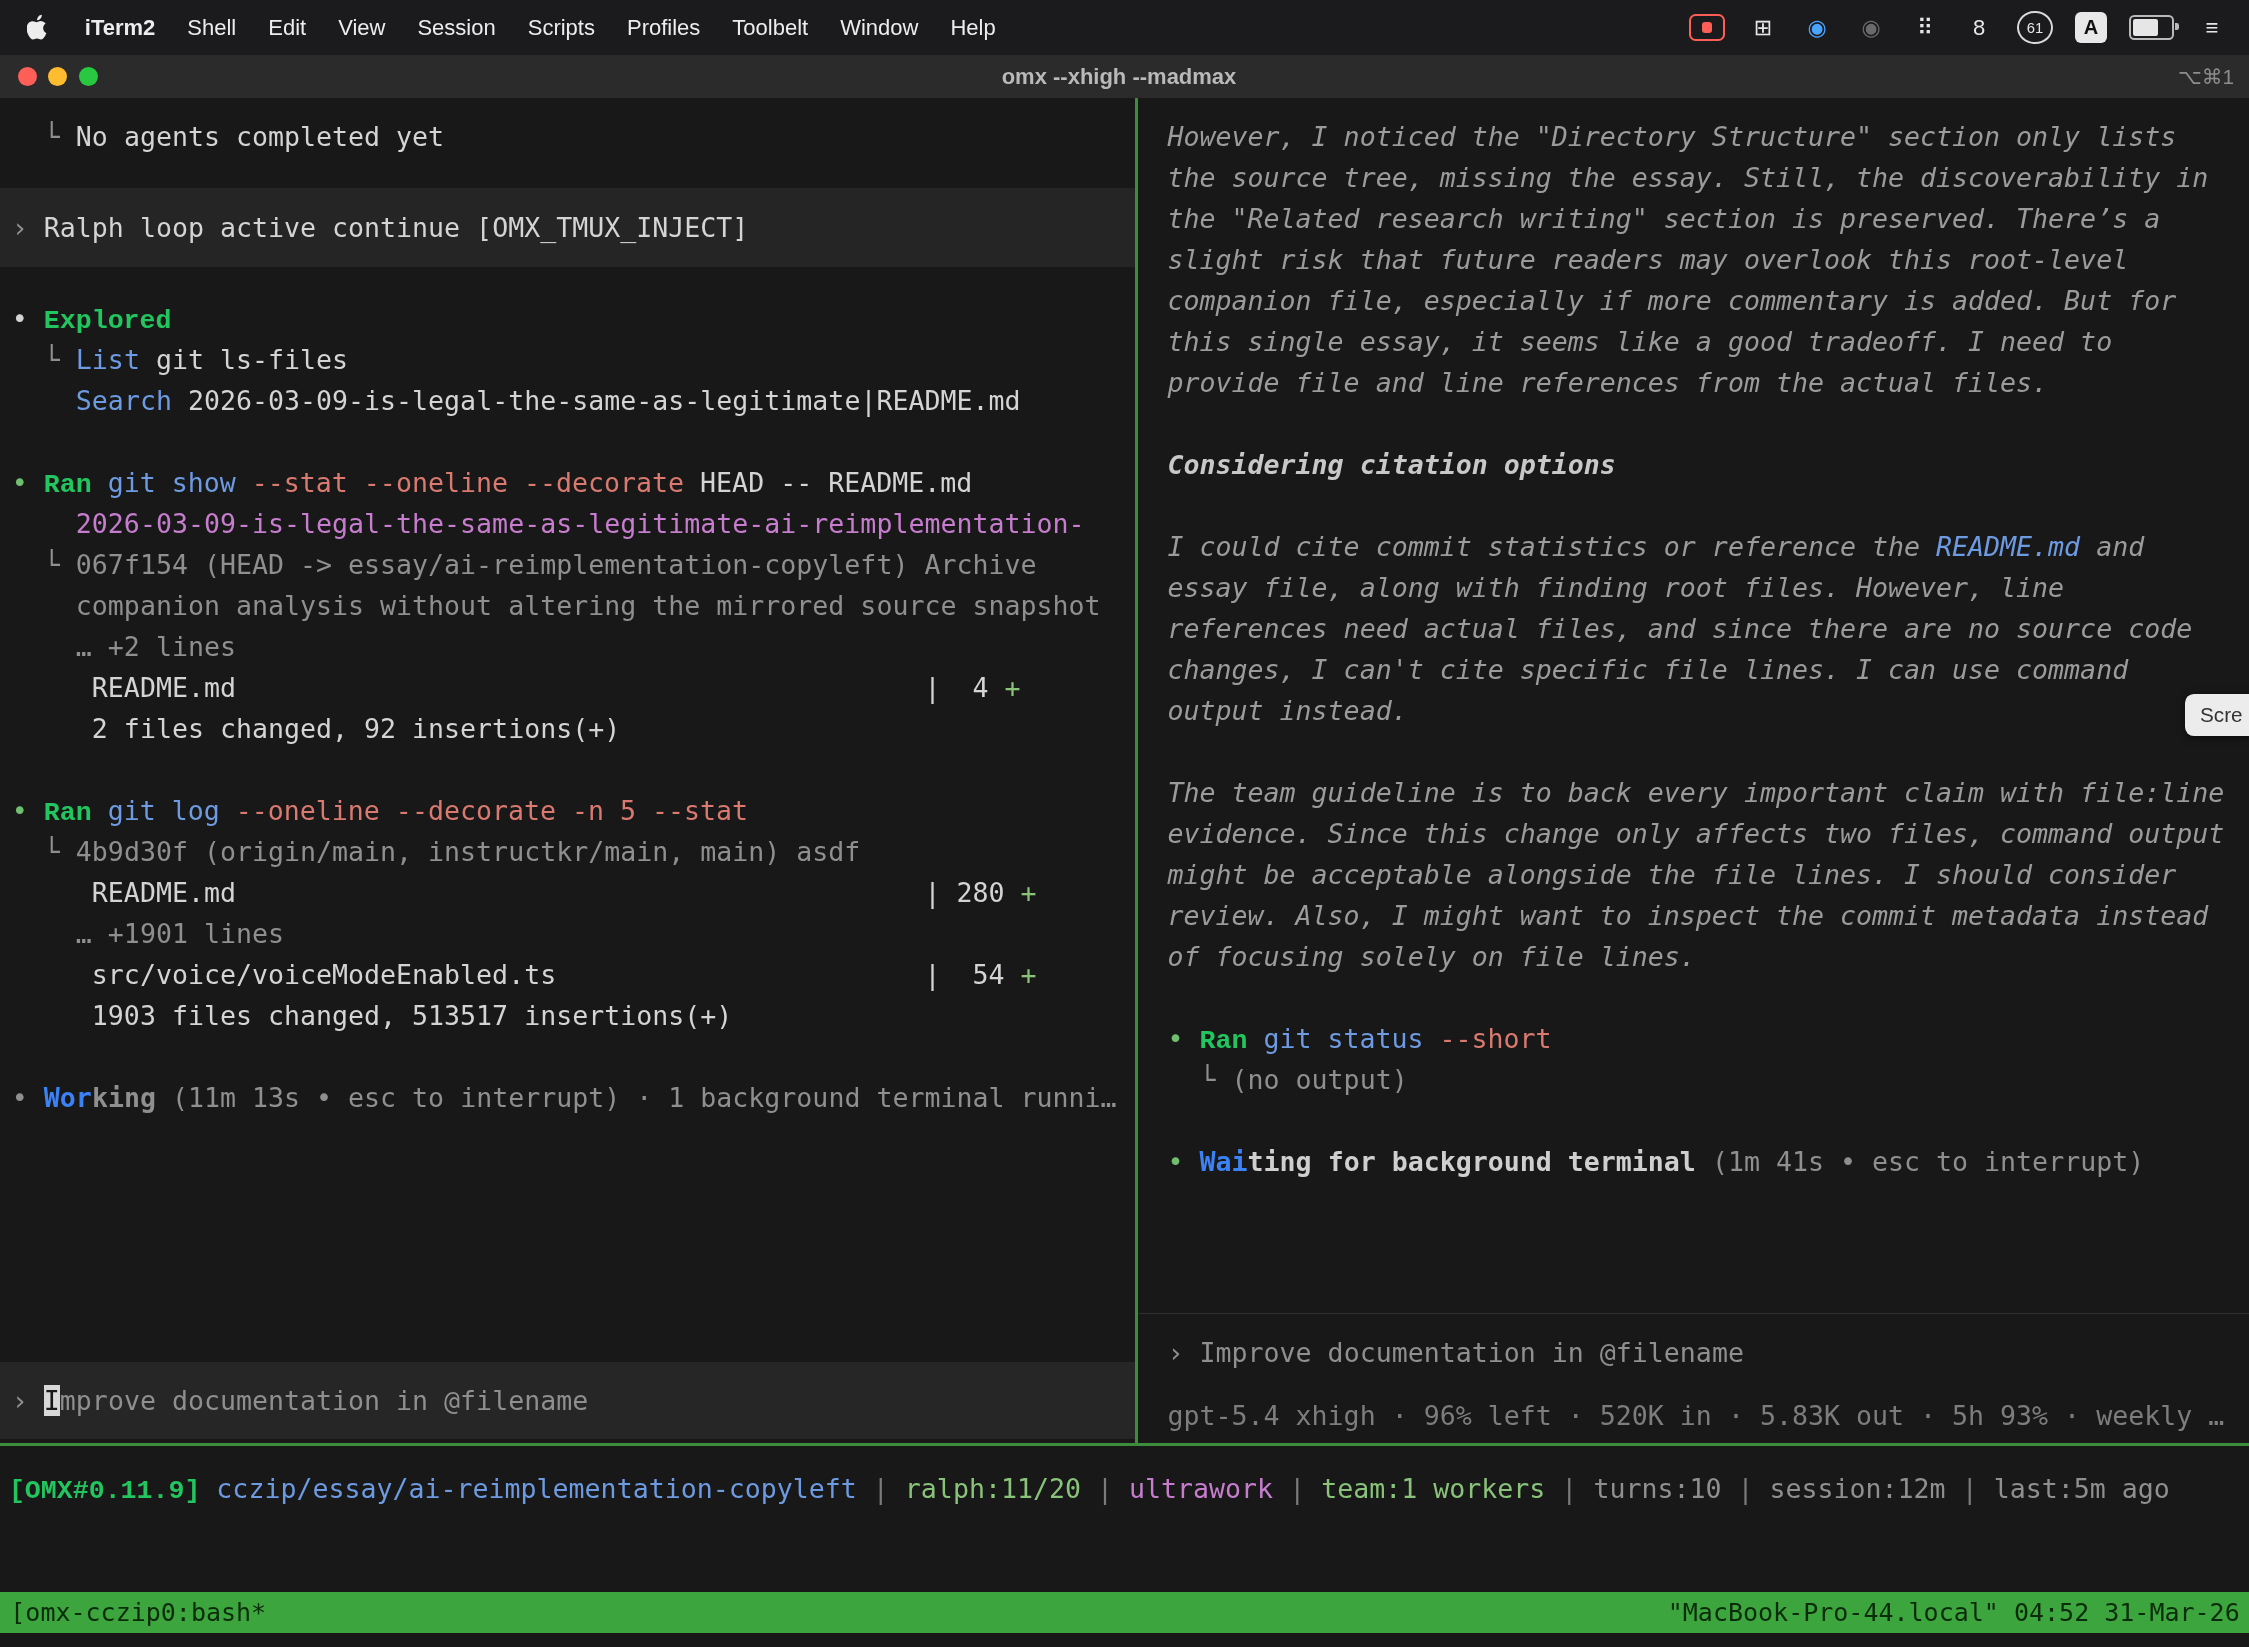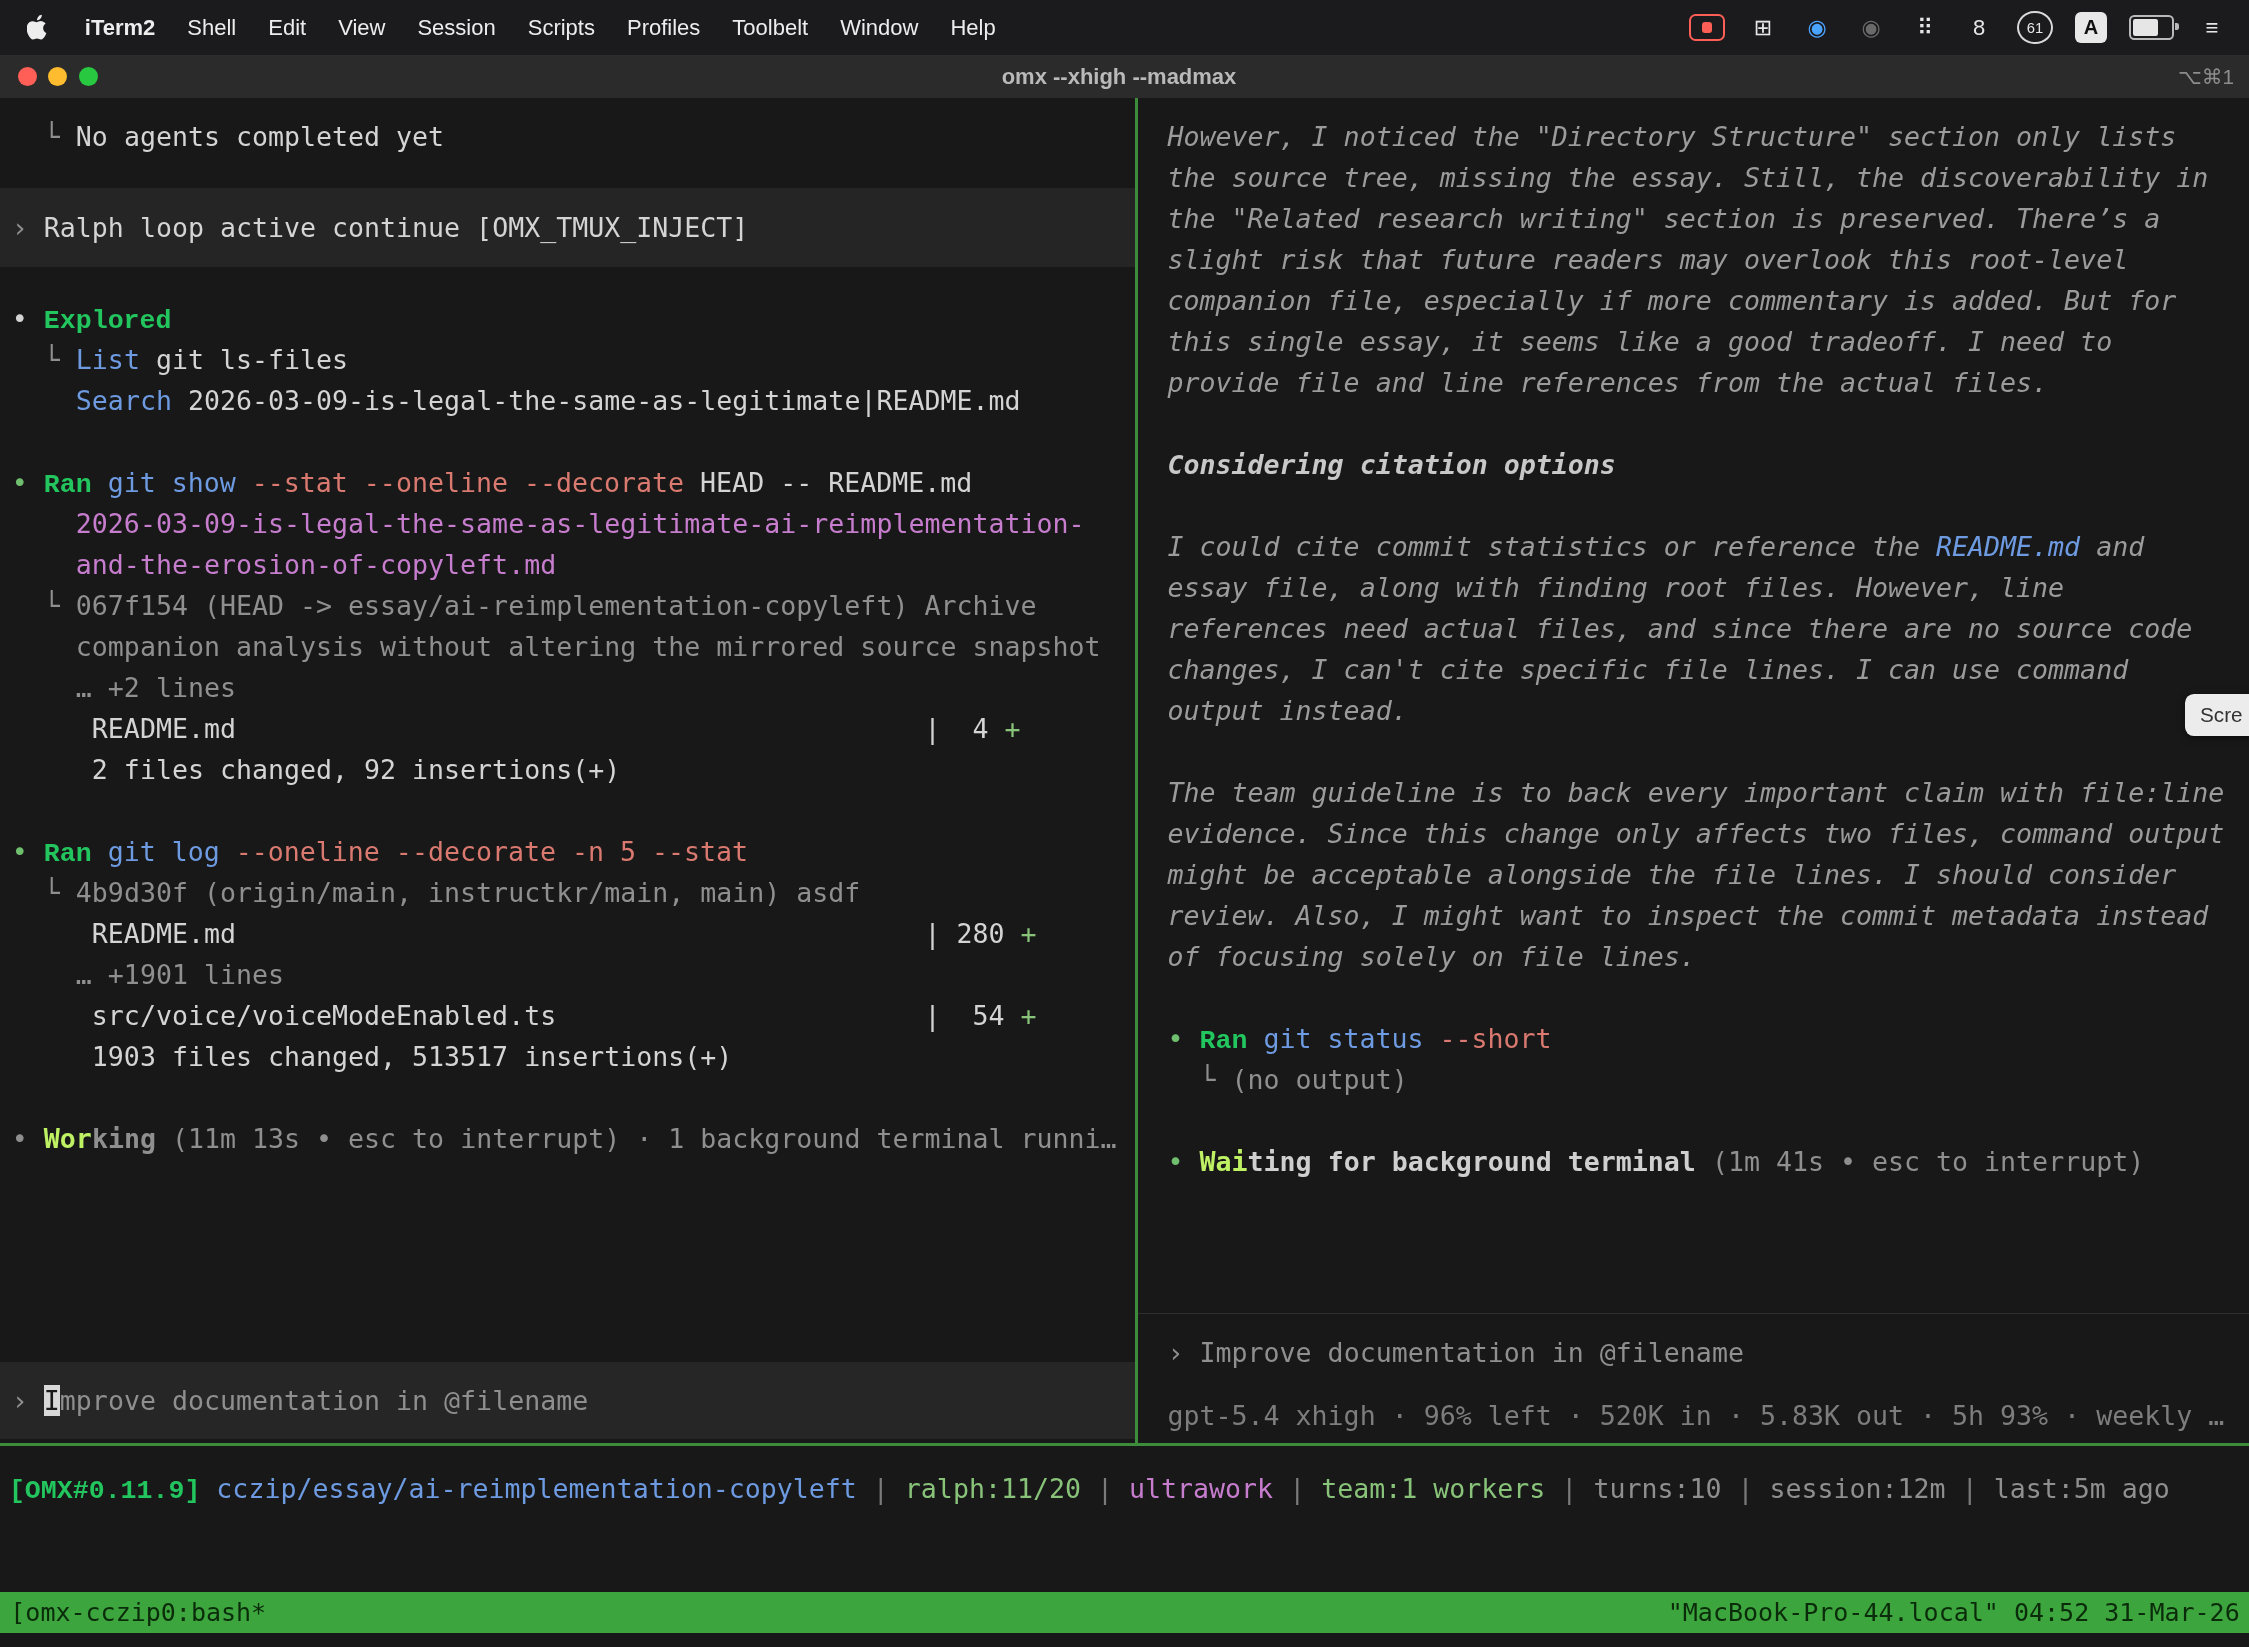--- a/index.html
+++ b/index.html
@@ -62,21 +62,21 @@
   .sg-m2{color:#7a7a7a;}
   .sg-w{color:#22c55e;font-weight:bold;font-family:Liberation Mono, monospace;}
   .sg-gb{color:#6fbf6f;}
   .sg-b{color:#6d9ae0;}
   .sg-r{color:#d9796f;}
   .sg-p{color:#c77dce;}
   .sg-g{color:#89c37a;}
   .sg-it{font-style:italic;color:#9b9b9b;}
   .sg-itb{font-style:italic;font-weight:bold;color:#c8c8c8;}
   .sg-itl{font-style:italic;color:#6d9ae0;}
-  .sg-sh{color:#bef264;font-weight:bold;margin-top:19px;}
+  .sg-sh{color:#3b82f6;font-weight:bold;margin-top:19px;}
   .sg-db{color:#8f8f8f;font-weight:bold;}
   .sg-db2{color:#cfcfcf;font-weight:bold;}
   .sg-cur{background:#d8d8d8;color:#181818;}
 
   
   .omx{padding:22px 0 0 8.9px;font-size:26.6px;line-height:41px;white-space:pre;}
   .tmux{position:absolute;left:0;right:0;bottom:14.8px;height:41px;background:#3da53d;
     display:flex;align-items:center;justify-content:space-between;
     font-size:25px;color:#0b2c0b;padding:0 10.3px;white-space:pre;}
 
@@ -149,21 +149,20 @@
           <div class="gap" style="height: 20.7px;"></div>
           <div class="tblock">
             <div class="tline"><span class="sg-d">• </span><span class="sg-w">Explored</span></div>
             <div class="tline"><span class="sg-m">  └ </span><span class="sg-b">List</span><span class="sg-d"> git ls-files</span></div>
             <div class="tline"><span class="sg-d">    </span><span class="sg-b">Search</span><span class="sg-d"> 2026-03-09-is-legal-the-same-as-legitimate|README.md</span></div>
           </div>
           <div class="gap" style="height: 41px;"></div>
           <div class="tblock">
             <div class="tline"><span class="sg-gb">• </span><span class="sg-w">Ran </span><span class="sg-b">git show </span><span class="sg-r">--stat --oneline --decorate </span><span class="sg-d">HEAD -- README.md</span></div>
             <div class="tline"><span class="sg-p">    2026-03-09-is-legal-the-same-as-legitimate-ai-reimplementation-</span></div>
-            <div class="tline"><span class="sg-p">    and-the-erosion-of-copyleft.md</span></div>
             <div class="tline"><span class="sg-m">  └ </span><span class="sg-m">067f154 (HEAD -&gt; essay/ai-reimplementation-copyleft) Archive</span></div>
             <div class="tline"><span class="sg-m">    companion analysis without altering the mirrored source snapshot</span></div>
             <div class="tline"><span class="sg-m">    … +2 lines</span></div>
             <div class="tline"><span class="sg-d">     README.md                                           |  4 </span><span class="sg-g">+</span></div>
             <div class="tline"><span class="sg-d">     2 files changed, 92 insertions(+)</span></div>
           </div>
           <div class="gap" style="height: 41px;"></div>
           <div class="tblock">
             <div class="tline"><span class="sg-gb">• </span><span class="sg-w">Ran </span><span class="sg-b">git log </span><span class="sg-r">--oneline --decorate -n 5 --stat</span></div>
             <div class="tline"><span class="sg-m">  └ </span><span class="sg-m">4b9d30f (origin/main, instructkr/main, main) asdf</span></div>

